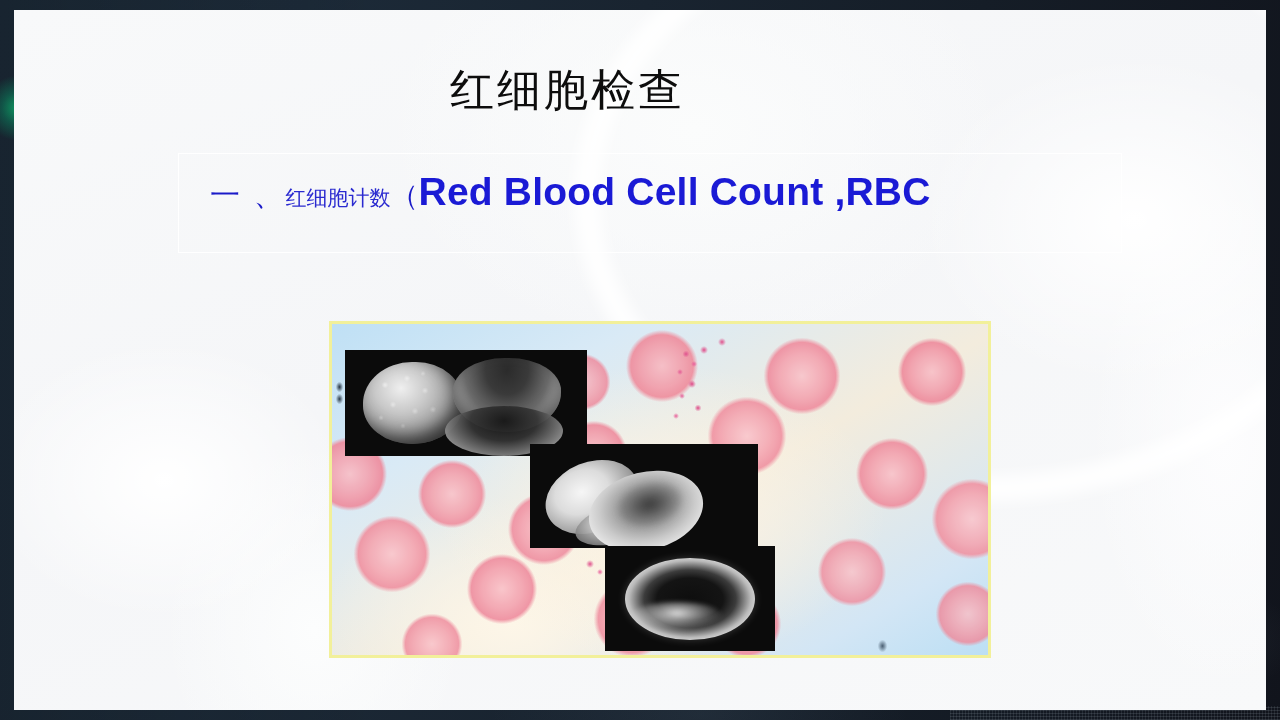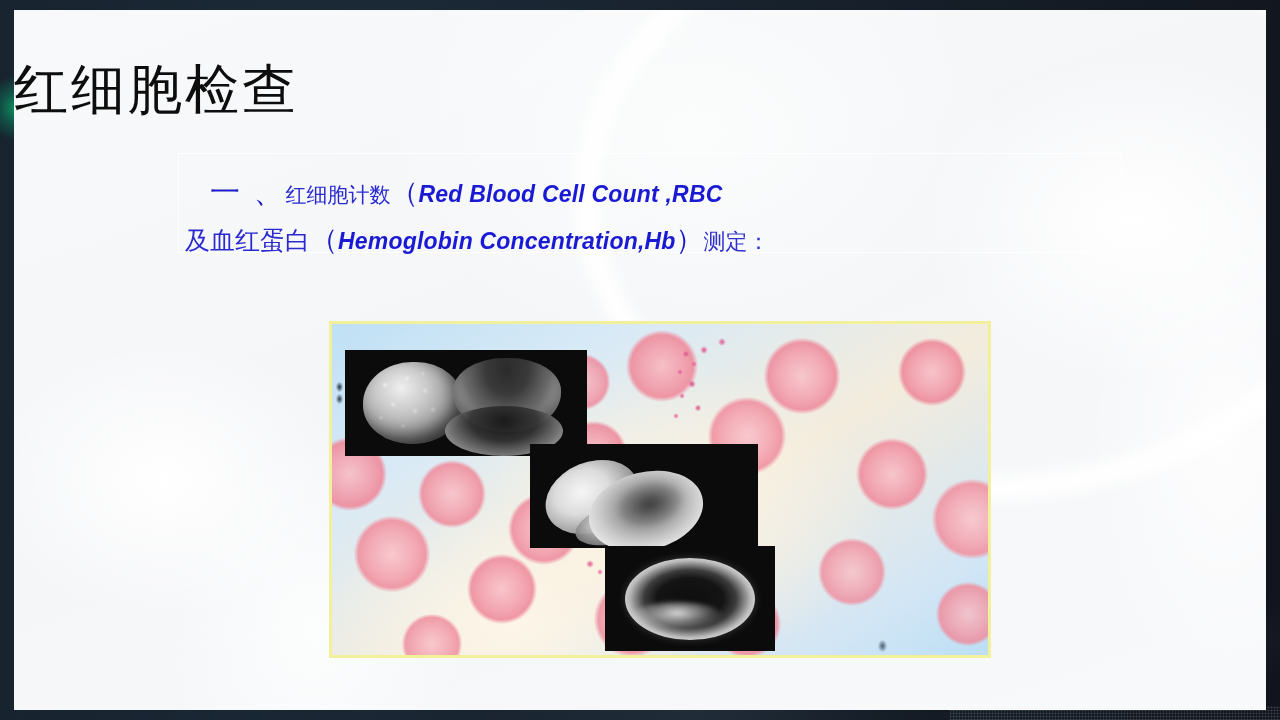--- a/index.html
+++ b/index.html
@@ -72,23 +72,23 @@
     border: 26px solid rgba(255,255,255,0.85);
     filter: blur(7px);
     pointer-events: none;
   }
 
   
   .title {
     position: absolute;
     left: 0; top: 48px;
     width: 1107px;
-    text-align: left;
+    text-align: center;
     font-family: "DejaVu Serif", "Liberation Serif", serif;
-    font-size: 54px;
+    font-size: 44px;
     line-height: 64px;
     letter-spacing: 3px;
     color: #0d0d0d;
     white-space: nowrap;
   }
 
   
   .textbox {
     position: absolute;
     left: 164px;
@@ -131,25 +131,24 @@
     color: #2a2ad0;
   }
   .tok-paren {
     font-family: "DejaVu Sans", "Liberation Sans", sans-serif;
     font-size: 28px;
     color: #1a1ac8;
     font-weight: 400;
   }
   .tok-en {
     font-family: "Liberation Sans", "DejaVu Sans", sans-serif;
-    font-size: 23px;
+    font-size: 39px;
     font-weight: bold;
     color: #1a1ad5;
     letter-spacing: 0.2px;
-    font-style: italic;
   }
   .tok-tail {
     font-family: "DejaVu Sans", "Liberation Sans", sans-serif;
     font-size: 22px;
     color: #2f2fd2;
   }
 
   
   .figure {
     position: absolute;
@@ -337,23 +336,20 @@
   <div class="slide-arc"></div>
 
   <div class="title">红细胞检查</div>
 
   <div class="textbox"></div>
 
   <div class="subtitle">
     <div class="sub-line line1">
       <span class="tok-num">一 、</span><span class="tok-cn-small">红细胞计数</span><span class="tok-paren">（</span><span class="tok-en">Red Blood Cell Count ,RBC</span>
     </div>
-    <div class="sub-line line2">
-      <span class="tok-cn-mid">及血红蛋白</span><span class="tok-paren">（</span><span class="tok-en">Hemoglobin Concentration,Hb</span><span class="tok-paren">）</span><span class="tok-tail">测定：</span>
-    </div>
   </div>
 
   <div class="figure">
     <div class="blood-smear"></div>
     <div class="rbc-field"></div>
     <div class="rbc-extra"></div>
     <div class="platelets"></div>
 
     <div class="fig-speck-a"></div>
     <div class="fig-speck-b"></div>

